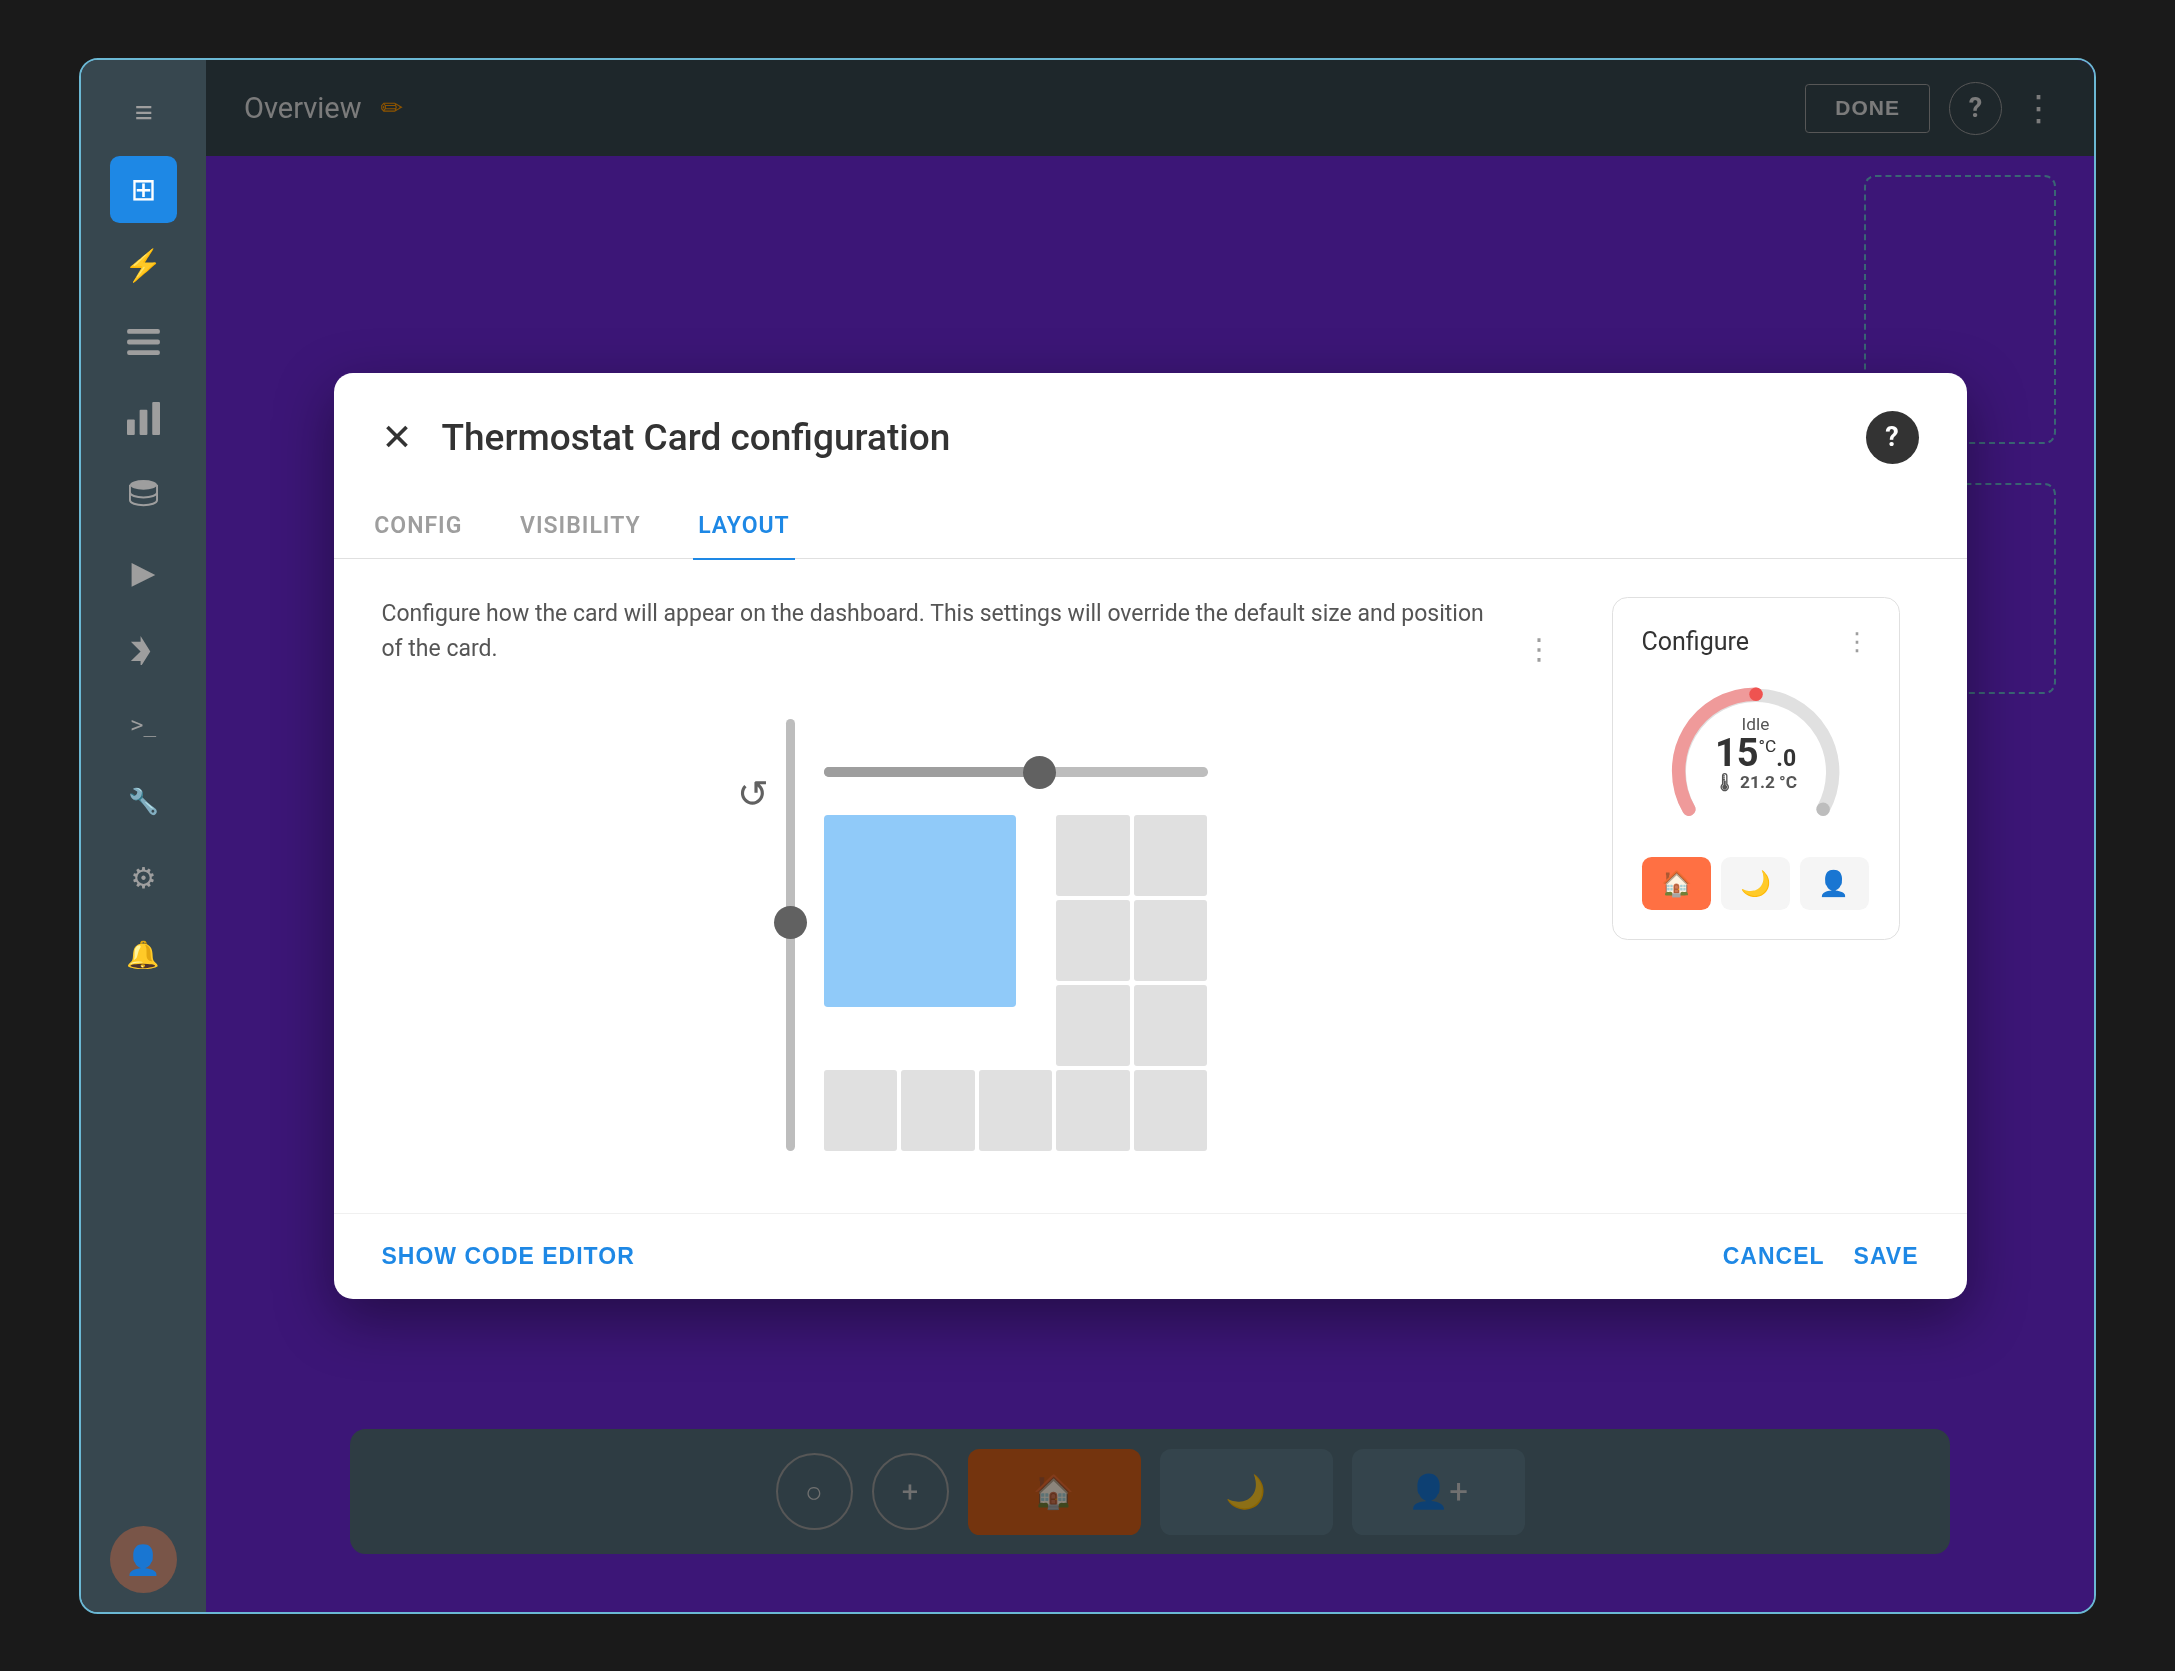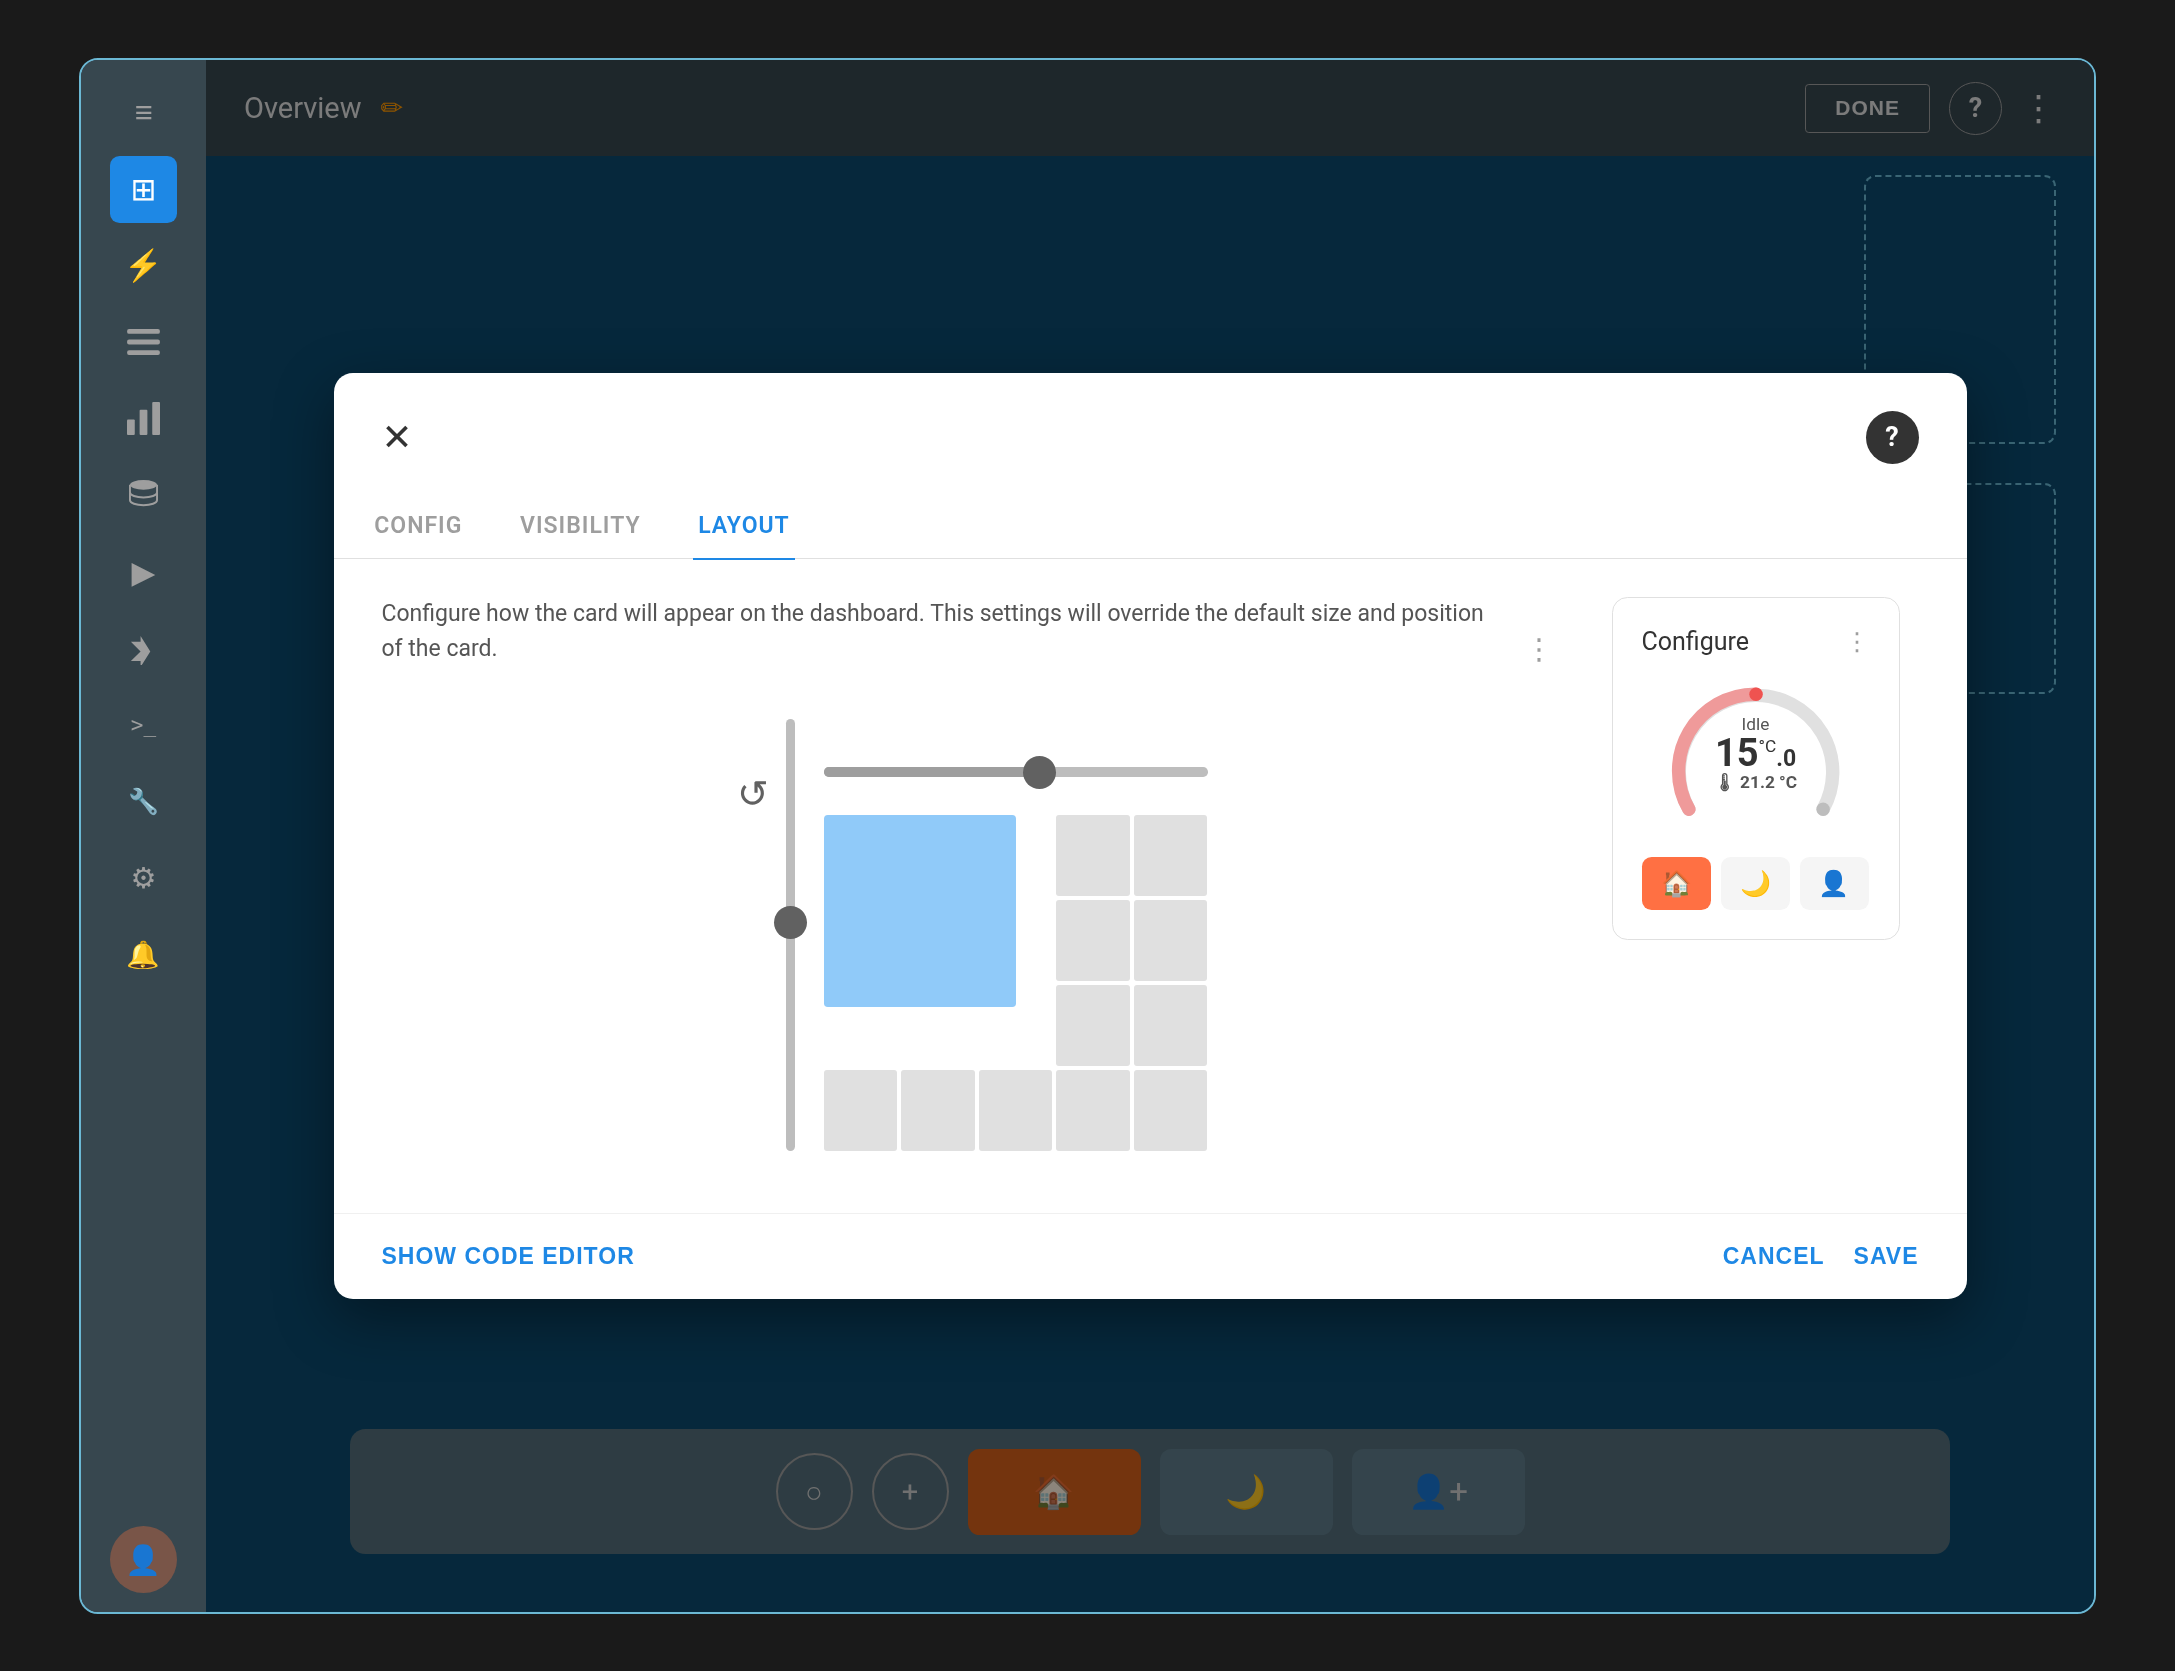--- a/index.html
+++ b/index.html
@@ -65,21 +65,21 @@
       justify-content: center;
       font-size: 29px;
       color: white;
     }
 
     
     .main-area {
       flex: 1;
       display: flex;
       flex-direction: column;
-      background: #0c4a6e;
+      background: #6d28d9;
       position: relative;
     }
 
     
     .top-bar {
       height: 96px;
       background: #37474f;
       display: flex;
       align-items: center;
       padding: 0 38px;
@@ -639,20 +639,21 @@
           <div class="widget-btn grey">👤+</div>
         </div>
       </div>
     </div>
 
     <div class="modal-overlay">
       <div class="modal">
 
         <div class="modal-header">
           <span class="close-btn">✕</span>
+          <span class="modal-title">Thermostat Card configuration</span>
           <div class="modal-header-spacer"></div>
           <div class="modal-help">?</div>
         </div>
 
         <div class="modal-tabs">
           <div class="tab">CONFIG</div>
           <div class="tab">VISIBILITY</div>
           <div class="tab active">LAYOUT</div>
         </div>
 

